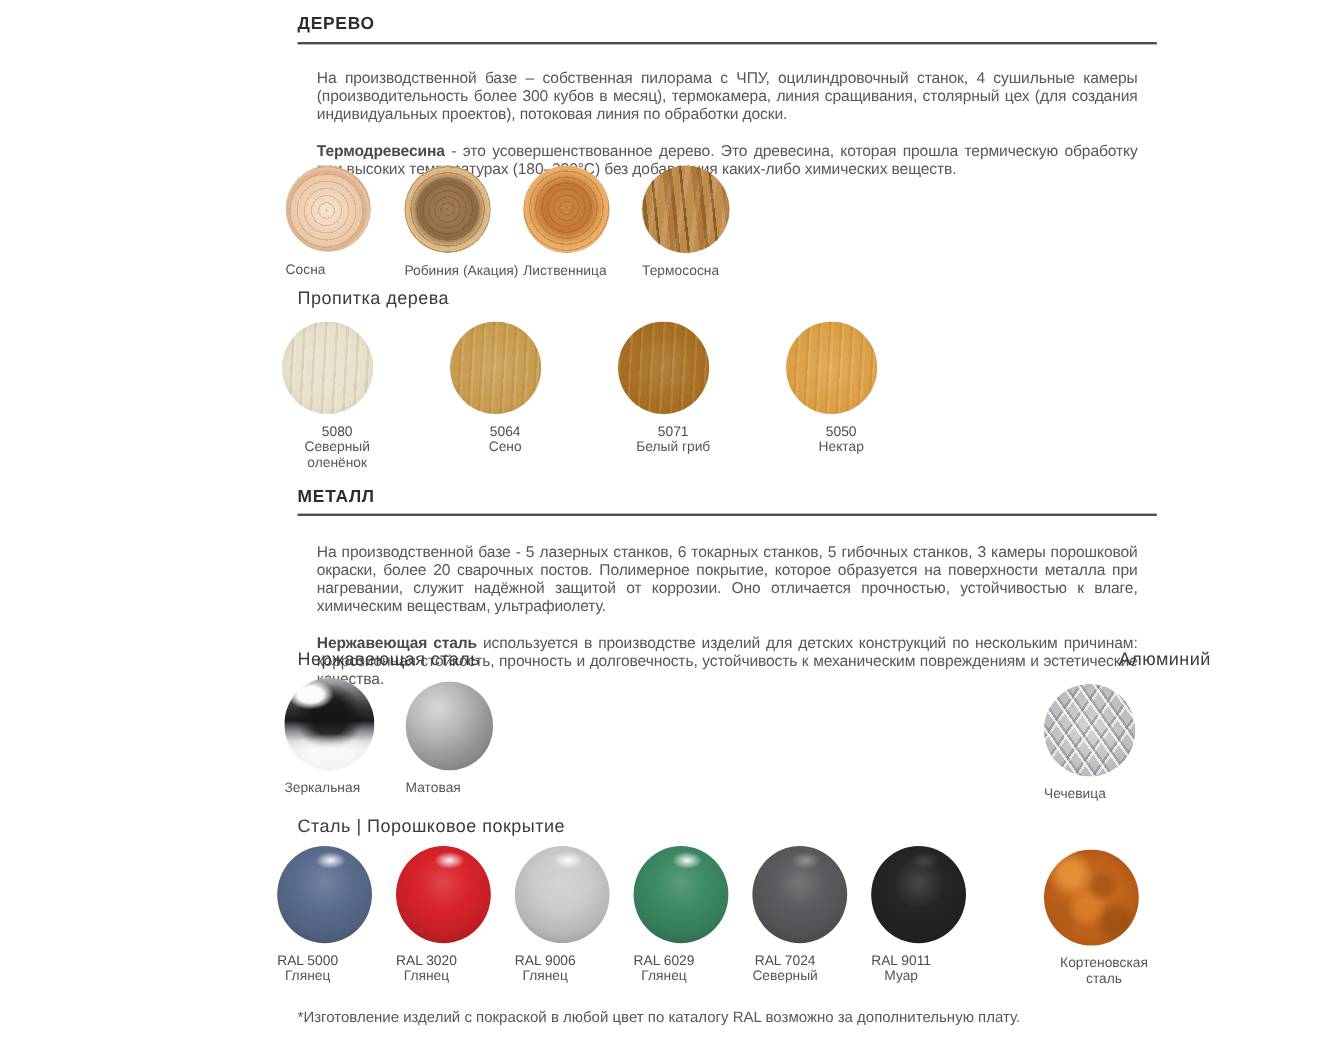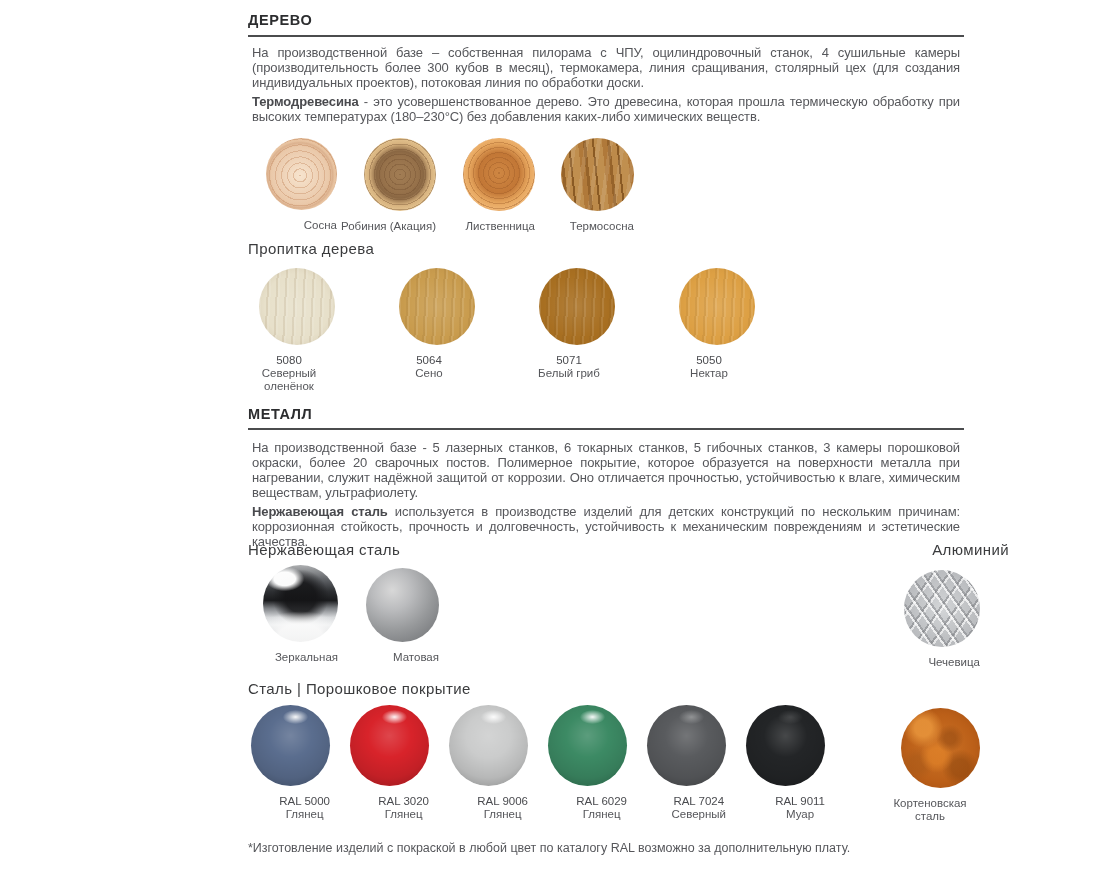--- a/index.html
+++ b/index.html
@@ -9,27 +9,27 @@
   }
   .abs{position:absolute;}
   .section-title{
     font-size:14.5px;font-weight:700;color:#2c2d2f;letter-spacing:0.6px;
   }
   .rule{position:absolute;left:248px;width:716px;height:2px;background:#4b4c4e;}
   .body-text{
     position:absolute;left:248px;width:716px;
     font-size:13px;line-height:15px;text-align:justify;color:#56575b;letter-spacing:-0.1px;
   }
-  .body-text p{margin:4px;}
+  .body-text p{margin:16px;}
   .body-text b{color:#494a4e;}
   .sub-head{
     font-size:15px;font-weight:400;color:#3a3b3d;letter-spacing:0.4px;
   }
   .row{position:absolute;display:flex;}
-  .col{display:flex;flex-direction:column;align-items:flex-end;}
+  .col{display:flex;flex-direction:column;align-items:flex-start;}
   .circle{border-radius:50%;position:relative;overflow:hidden;flex:none;}
   .lbl{
     text-align:center;font-size:11.5px;line-height:13px;color:#55565a;margin-top:9px;
   }
   .lbl .code{color:#4a4b4f;}
   .nowrap{white-space:nowrap;}
 
   
   .c-pine{background-image:
     radial-gradient(circle at 48% 52%, rgba(0,0,0,0) 0 55%, rgba(188,130,92,0.30) 62%, rgba(0,0,0,0) 66%, rgba(188,130,92,0.30) 78%, rgba(0,0,0,0) 82%, rgba(170,110,75,0.40) 94%, rgba(140,90,55,0.55) 100%),

